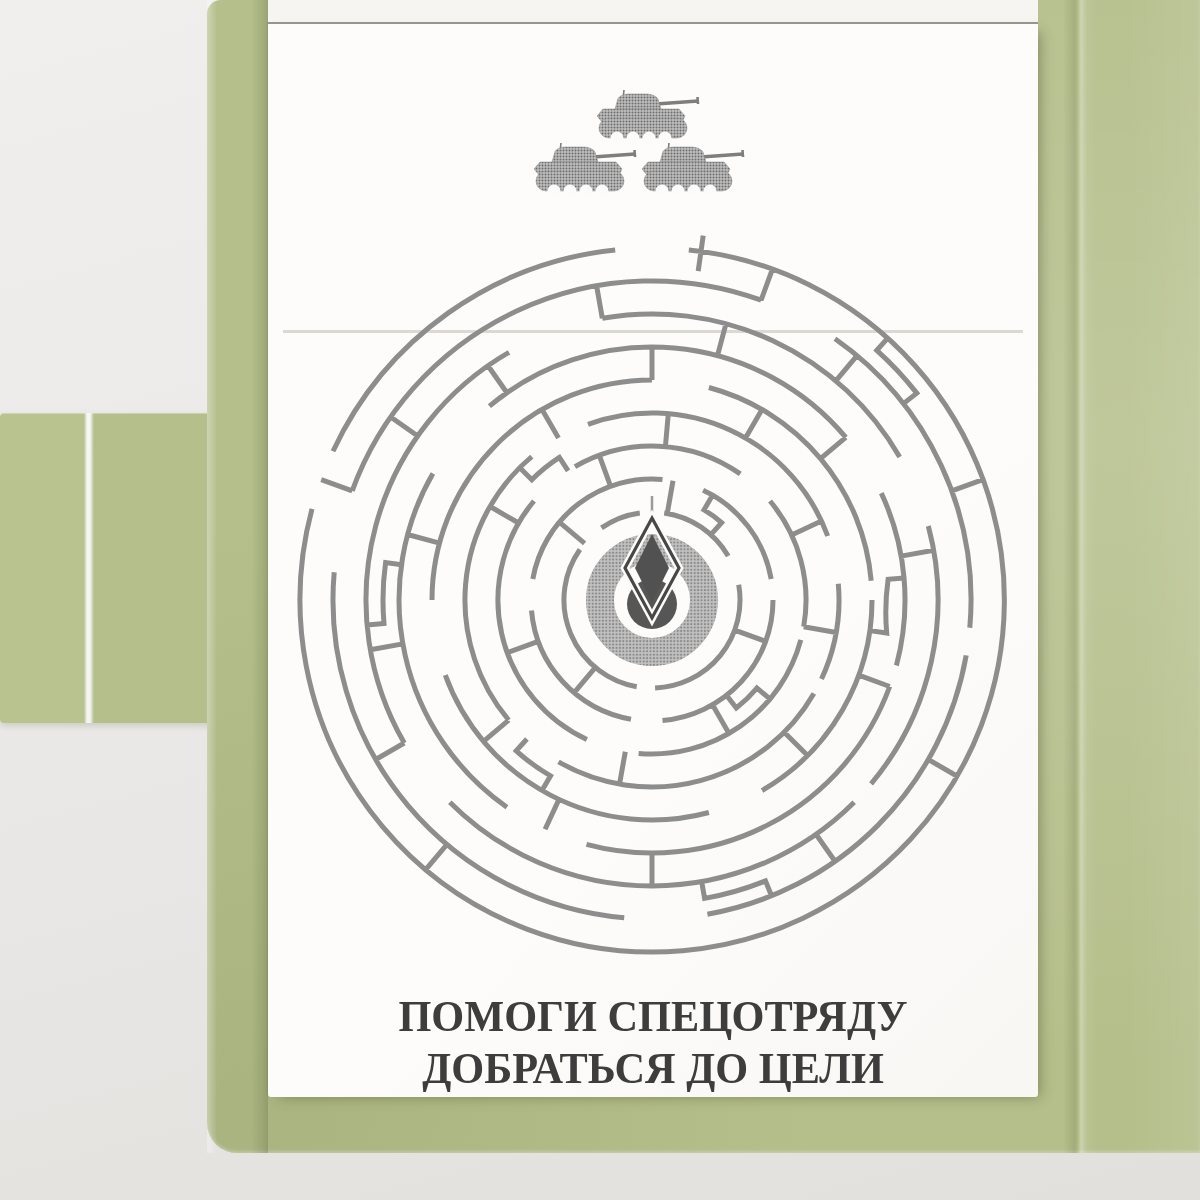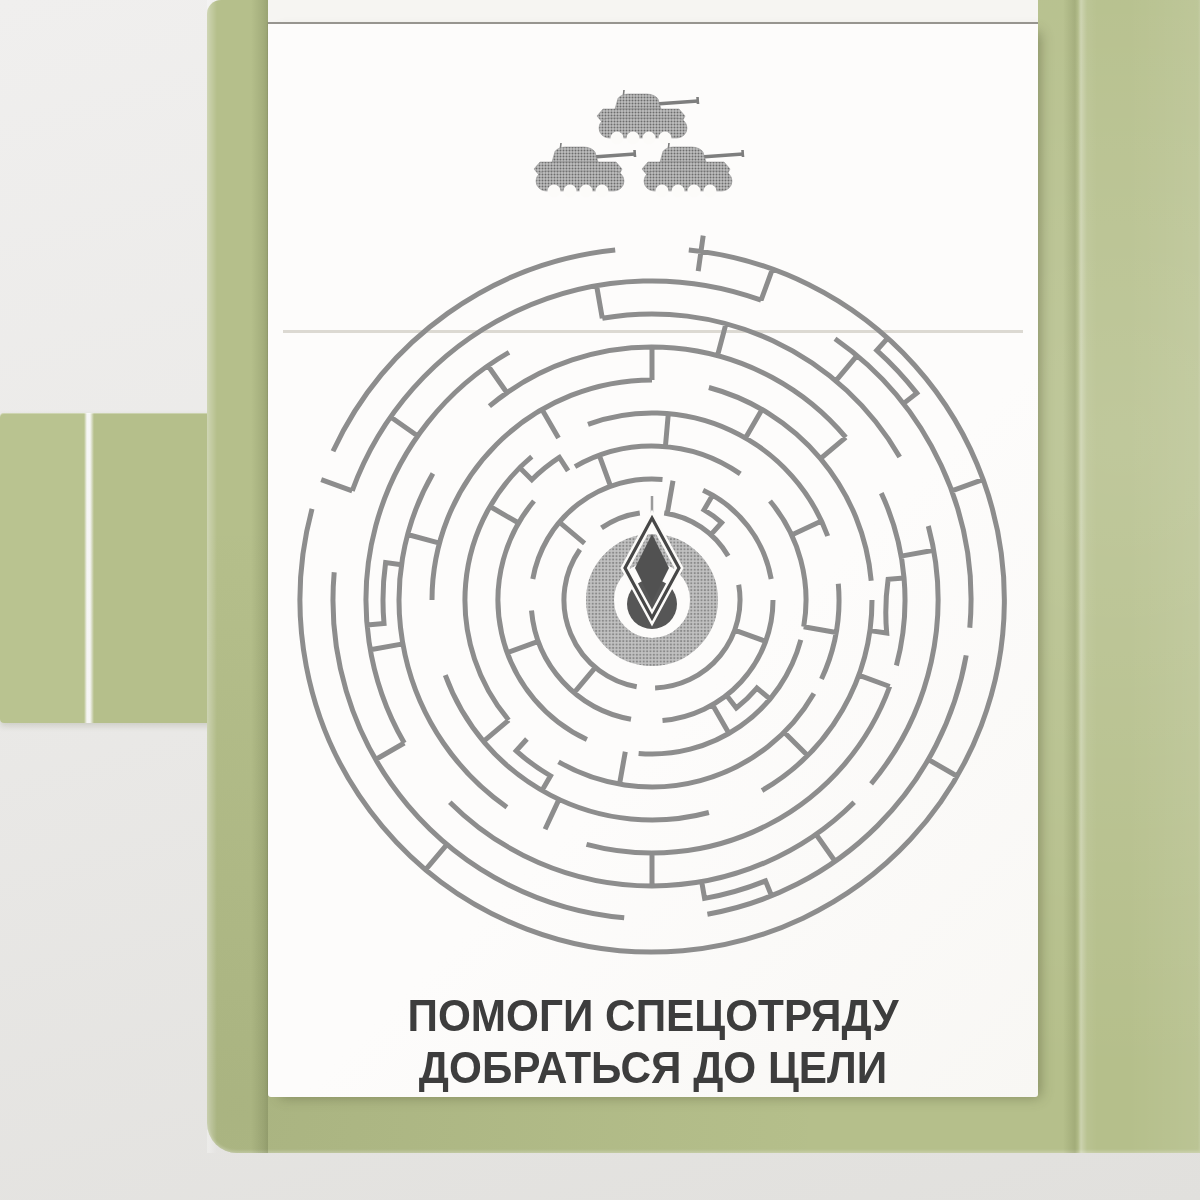--- a/index.html
+++ b/index.html
@@ -1,17 +1,17 @@
 <!DOCTYPE html>
 <html style="--cover-green: #b5bf8b; --cover-green-light: #b9c390; --paper: #fcfbf9; --paper-back: #f6f5f2; --hairline: #97958f; --maze-line: #8d8d8d; --ink: #3d3d3d;"><head>
 <meta charset="utf-8">
 <style>
   html,body{margin:0;padding:0;}
   .scene{position:relative;width:1200px;height:1200px;overflow:hidden;
-         font-family:Liberation Sans, sans-serif;
+         font-family:Liberation Serif, serif;
          background:linear-gradient(165deg,#f0efee 0%,#eae9e7 45%,#e1e0dd 100%);}
 
   
   .tab{position:absolute;left:0;top:413px;width:272px;height:310px;border-radius:4px;
        background:linear-gradient(90deg,var(--cover-green-light,#b9c390) 0 84px,
                   rgba(255,255,255,.55) 87px 90px,
                   var(--cover-green,#b5bf8b) 94px 100%);
        box-shadow:0 3px 6px rgba(80,85,50,.18), inset 0 1px 0 rgba(255,255,255,.3);}
 
   

